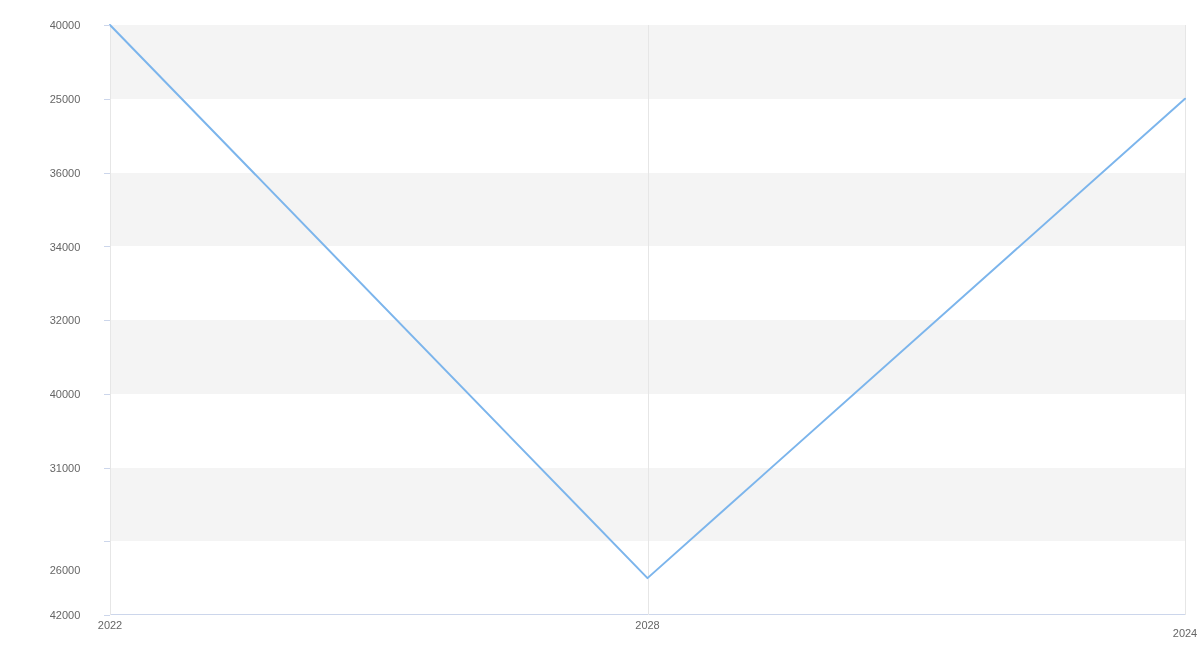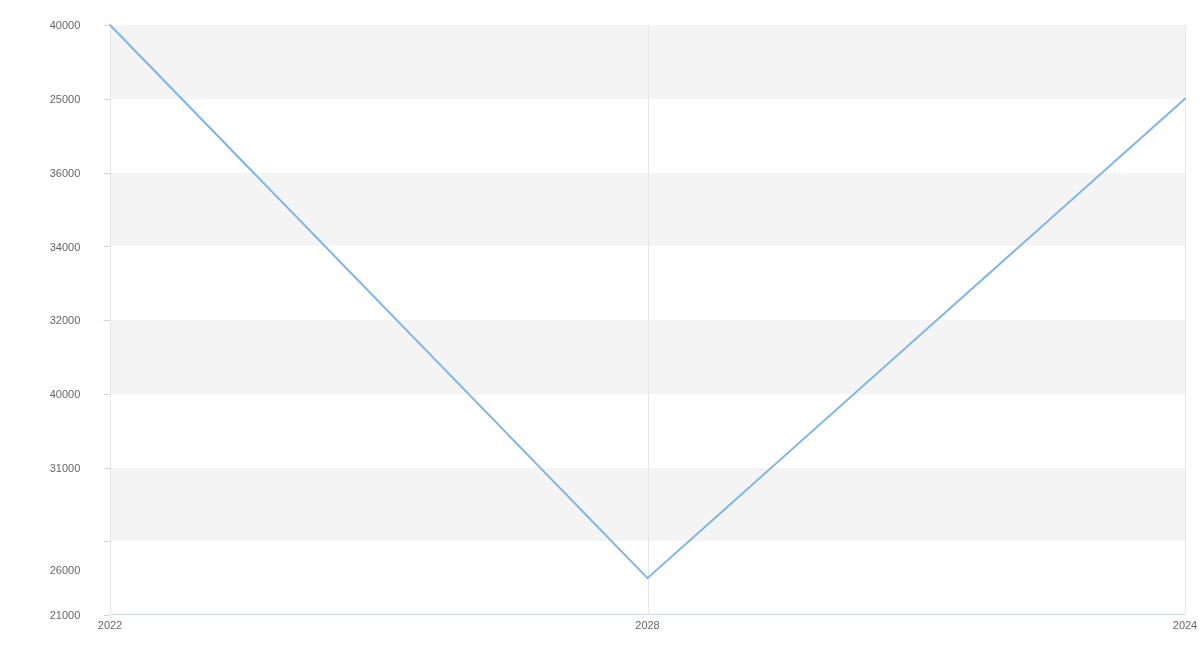--- a/index.html
+++ b/index.html
@@ -120,25 +120,25 @@
   <div class="y-tick-mark" style="top: 590px;"></div>
       <div class="y-tick-mark" style="top: 516.25px;"></div>
       <div class="y-tick-mark" style="top: 442.5px;"></div>
       <div class="y-tick-mark" style="top: 368.75px;"></div>
       <div class="y-tick-mark" style="top: 295px;"></div>
       <div class="y-tick-mark" style="top: 221.25px;"></div>
       <div class="y-tick-mark" style="top: 147.5px;"></div>
       <div class="y-tick-mark" style="top: 73.75px;"></div>
       <div class="y-tick-mark" style="top: 0px;"></div>
     </div>
-<div class="y-tick-label" style="top: 615px;">21000</div>
+<div class="y-tick-label" style="top: 615px;">42000</div>
     <div class="y-tick-label" style="top: 538px; margin-top: 32px;">26000</div>
     <div class="y-tick-label" style="top: 467.5px;">31000</div>
     <div class="y-tick-label" style="top: 393.75px;">40000</div>
     <div class="y-tick-label" style="top: 320px;">32000</div>
     <div class="y-tick-label" style="top: 247px;">34000</div>
     <div class="y-tick-label" style="top: 172.5px;">36000</div>
     <div class="y-tick-label" style="top: 98.75px;">25000</div>
     <div class="y-tick-label" style="top: 25px;">40000</div>
     <div class="x-tick-label" style="left: 110px;">2022</div>
     <div class="x-tick-label" style="left: 647.5px;">2028</div>
-    <div class="x-tick-label" style="left: 1185px;">2024</div>
+    <div class="x-tick-label" style="left: 1185px; margin-top: 8px;">2024</div>
   </div>
 
 </body></html>

